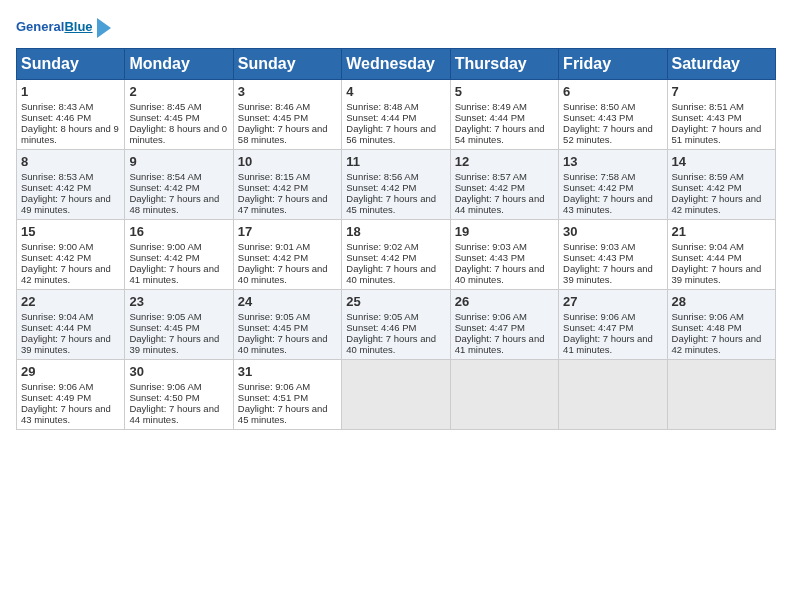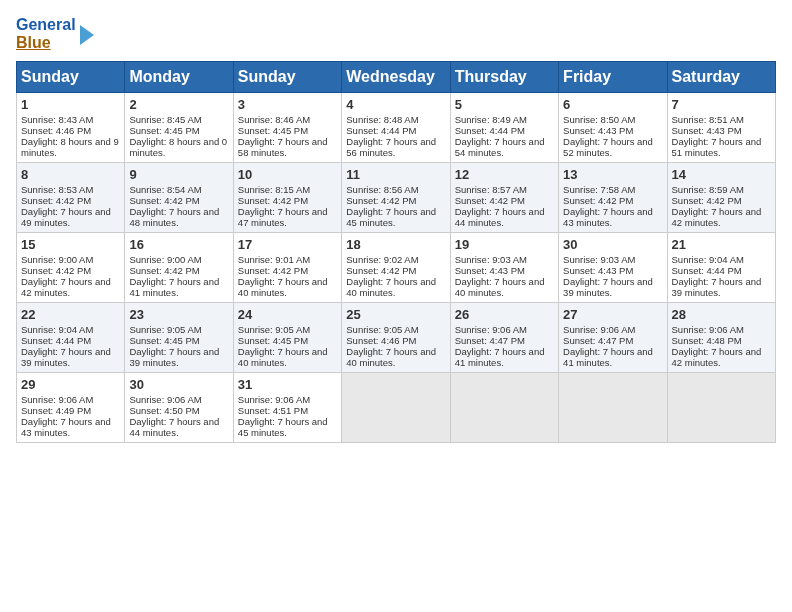--- a/index.html
+++ b/index.html
@@ -16,22 +16,22 @@
       align-items: flex-start;
       margin-bottom: 10px;
     }
     .logo {
       display: flex;
       align-items: center;
       gap: 4px;
     }
     .logo-text {
       display: flex;
-      flex-direction: column;
-      font-size: 16px;
+      flex-direction: row;
+      font-size: 13px;
       font-weight: bold;
       line-height: 1.1;
       color: #333;
     }
     .logo-arrow {
       width: 0;
       height: 0;
       border-top: 10px solid transparent;
       border-bottom: 10px solid transparent;
       border-left: 14px solid #4a9fd4;
@@ -82,21 +82,21 @@
     }
     .empty { background: #e8e8e8 !important; }
   </style>
 </head>
 <body>
 
 <div class="header">
   <div class="logo">
     <div class="logo-text">
       <span style="color:#1a5aad;">General</span>
-      <span style="color:#a16207;text-decoration:underline;">Blue</span>
+      <span style="color:#0369a1;text-decoration:underline;">Blue</span>
     </div>
     <div class="logo-arrow"></div>
   </div>
   <div class="title-block">
     <h1></h1>
     <h2></h2>
   </div>
 </div>
 
 <table class="calendar">

